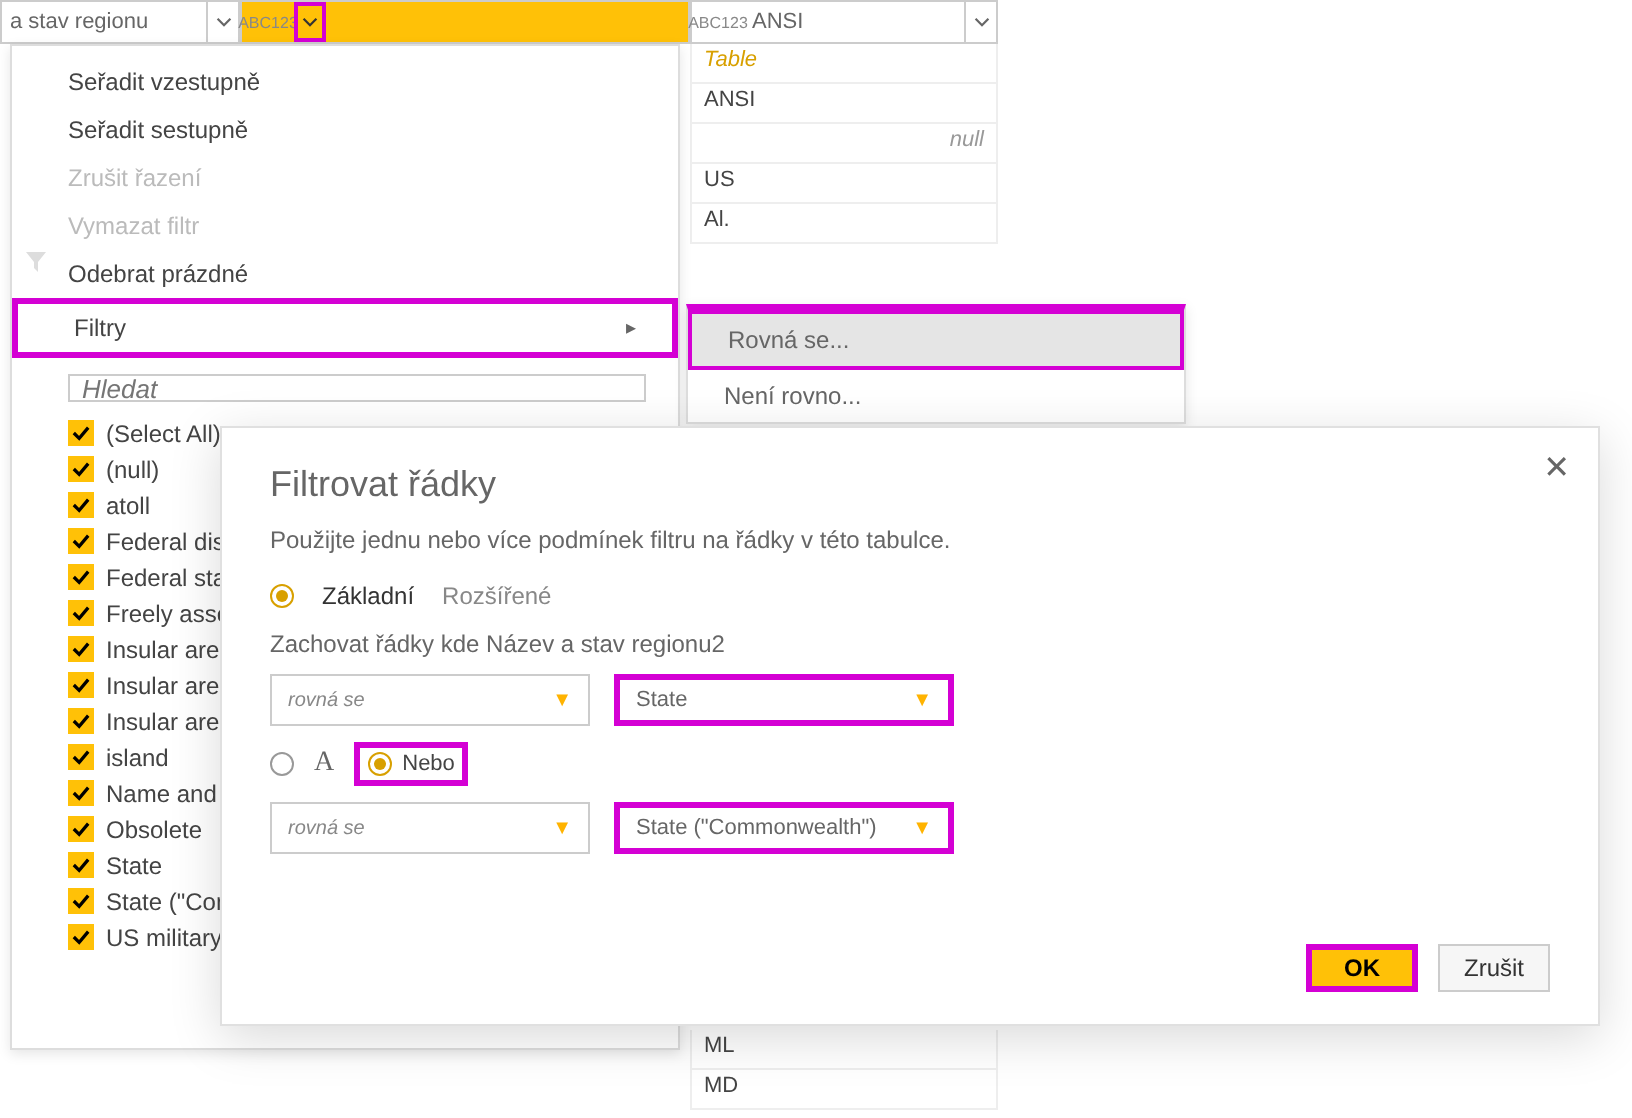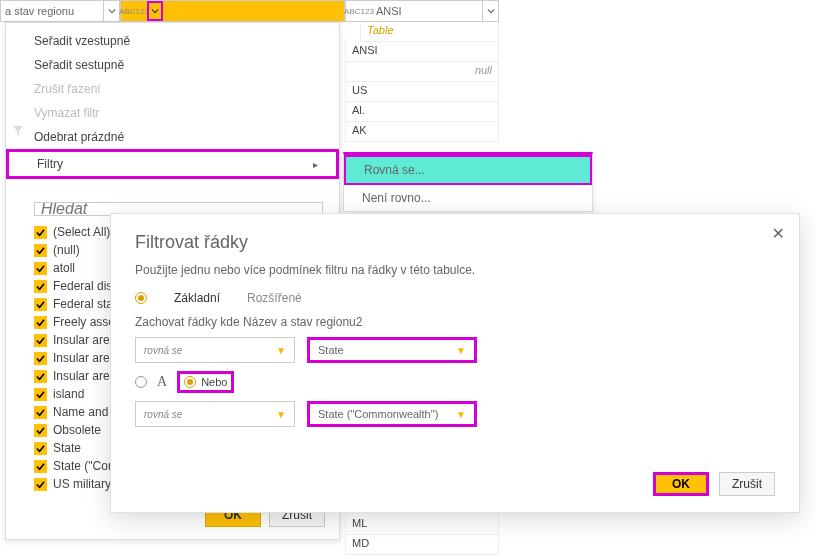--- a/index.html
+++ b/index.html
@@ -13,55 +13,55 @@
   .col-header .col-label { flex: 1; padding: 0 4px; white-space: nowrap; overflow: hidden; }
   .col-header .dd-btn { width: 16px; height: 100%; border-left: 1px solid #ccc; display: flex; align-items: center; justify-content: center; cursor: pointer; }
   .col-header .dd-btn svg { width: 8px; height: 8px; }
   .col-header.highlighted { background: #ffc107; color: #000; }
   .col-header.highlighted .col-label { color: #000; }
   .col-header .hl-dd { border: 2px solid #d400d4; }
 
   
   .ansi-col { position: absolute; top: 22px; left: 345px; width: 154px; }
   .ansi-cell { height: 20px; border: 1px solid #eee; border-top: none; padding: 2px 6px; font-size: 11px; color: #444; }
-  .ansi-cell.head { color: #d8a000; font-style: italic; margin-left: 15px; }
+  .ansi-cell.head { color: #d8a000; font-style: italic; }
   .ansi-cell.null { text-align: right; font-style: italic; color: #999; }
 
   
   .ansi-cont { position: absolute; top: 515px; left: 345px; width: 154px; }
 
   
   .ctx-menu { position: absolute; top: 22px; left: 5px; width: 335px; background: #fff; border: 1px solid #ddd; padding: 6px 0; box-shadow: 0 2px 6px rgba(0,0,0,0.1); }
   .ctx-item { padding: 5px 18px 5px 28px; font-size: 12px; color: #444; position: relative; }
   .ctx-item.sorta::before, .ctx-item.sortd::before { content: ""; position: absolute; left: 8px; top: 50%; width: 10px; height: 10px; transform: translateY(-50%); }
   .ctx-item.muted { color: #bbb; }
   .ctx-item.filtry { border: 3px solid #d400d4; display: flex; justify-content: space-between; align-items: center; gap: 33px; }
   .ctx-item.filtry .arrow { font-size: 10px; color: #666; }
   .ctx-funnel { position: absolute; left: 6px; top: 102px; color: #ccc; }
   .ctx-search { margin: 8px 16px 6px 28px; }
-  .ctx-search input { width: 100%; height: 14px; border: 1px solid #ccc; padding: 2px 6px; font-size: 16px; color: #888; font-style: italic; margin-top: 15px; }
+  .ctx-search input { width: 100%; height: 14px; border: 1px solid #ccc; padding: 2px 6px; font-size: 13px; color: #888; font-style: italic; }
   .ctx-checks { margin: 4px 0 4px 28px; max-height: 280px; overflow: hidden; }
   .chk-row { display: flex; align-items: center; gap: 6px; padding: 2px 0; font-size: 12px; color: #444; white-space: nowrap; overflow: hidden; width: 80px; }
   .chk { width: 13px; height: 13px; background: #ffc107; display: inline-flex; align-items: center; justify-content: center; flex-shrink: 0; }
   .chk svg { width: 9px; height: 9px; }
   .ctx-buttons { display: flex; gap: 8px; justify-content: flex-end; padding: 6px 14px; margin-left: 170px; }
   .btn { min-width: 56px; height: 24px; border: 1px solid #ccc; background: #f6f6f6; font-size: 12px; display: inline-flex; align-items: center; justify-content: center; cursor: pointer; }
   .btn.primary { background: #ffc107; border-color: #e0a800; font-weight: 600; }
 
   
   .sub-menu { position: absolute; top: 152px; left: 343px; width: 250px; background: #fff; border: 1px solid #ddd; border-top: 3px solid #d400d4; box-shadow: 0 2px 6px rgba(0,0,0,0.1); }
   .sub-item { padding: 6px 18px; font-size: 12px; color: #666; }
-  .sub-item.active { background: #5eead4; border: 2px solid #d400d4; }
+  .sub-item.active { background: #e5e5e5; border: 2px solid #d400d4; }
 
   
   .dialog { position: absolute; top: 213px; left: 110px; width: 690px; height: 300px; background: #fff; border: 1px solid #e0e0e0; box-shadow: 0 6px 24px rgba(0,0,0,0.15); padding: 18px 24px; }
   .dialog .close { position: absolute; top: 10px; right: 14px; font-size: 16px; color: #666; cursor: pointer; }
   .dlg-title { font-size: 18px; color: #666; font-weight: 400; margin-bottom: 10px; }
   .dlg-desc { font-size: 12px; color: #666; margin-bottom: 14px; }
-  .dlg-mode { display: flex; gap: 27px; align-items: center; margin-bottom: 10px; font-size: 12px; }
+  .dlg-mode { display: flex; gap: 14px; align-items: center; margin-bottom: 10px; font-size: 12px; }
   .radio { width: 12px; height: 12px; border: 1px solid #999; border-radius: 50%; display: inline-flex; align-items: center; justify-content: center; }
   .radio.sel::after { content: ""; width: 6px; height: 6px; background: #2a2a2a; border-radius: 50%; }
   .radio.gold { border-color: #d8a000; }
   .radio.gold.sel::after { background: #d8a000; }
   .dlg-keep { font-size: 12px; color: #666; margin-bottom: 8px; }
   .cond-row { display: flex; gap: 12px; align-items: flex-end; margin-bottom: 8px; }
   .select { height: 26px; border: 1px solid #ccc; background: #fff; display: flex; align-items: center; justify-content: space-between; padding: 0 8px; font-size: 11px; color: #666; cursor: pointer; }
   .select .caret { color: #ffb300; font-size: 10px; }
   .select.op { width: 160px; font-style: italic; color: #888; font-size: 10px; }
   .select.val { width: 170px; border: 3px solid #d400d4; }
@@ -107,21 +107,20 @@
     </span>
   </div>
 </div>
 
 <div class="ansi-col">
   <div class="ansi-cell head">Table</div>
   <div class="ansi-cell">ANSI</div>
   <div class="ansi-cell null">null</div>
   <div class="ansi-cell">US</div>
   <div class="ansi-cell">Al.</div>
-  <div class="ansi-cell">AK</div>
 </div>
 
 <div class="ansi-cont">
   <div class="ansi-cell">ML</div>
   <div class="ansi-cell">MD</div>
 </div>
 
 <div class="ctx-menu">
   <div class="ctx-item sorta">Seřadit vzestupně</div>
   <div class="ctx-item sortd">Seřadit sestupně</div>

